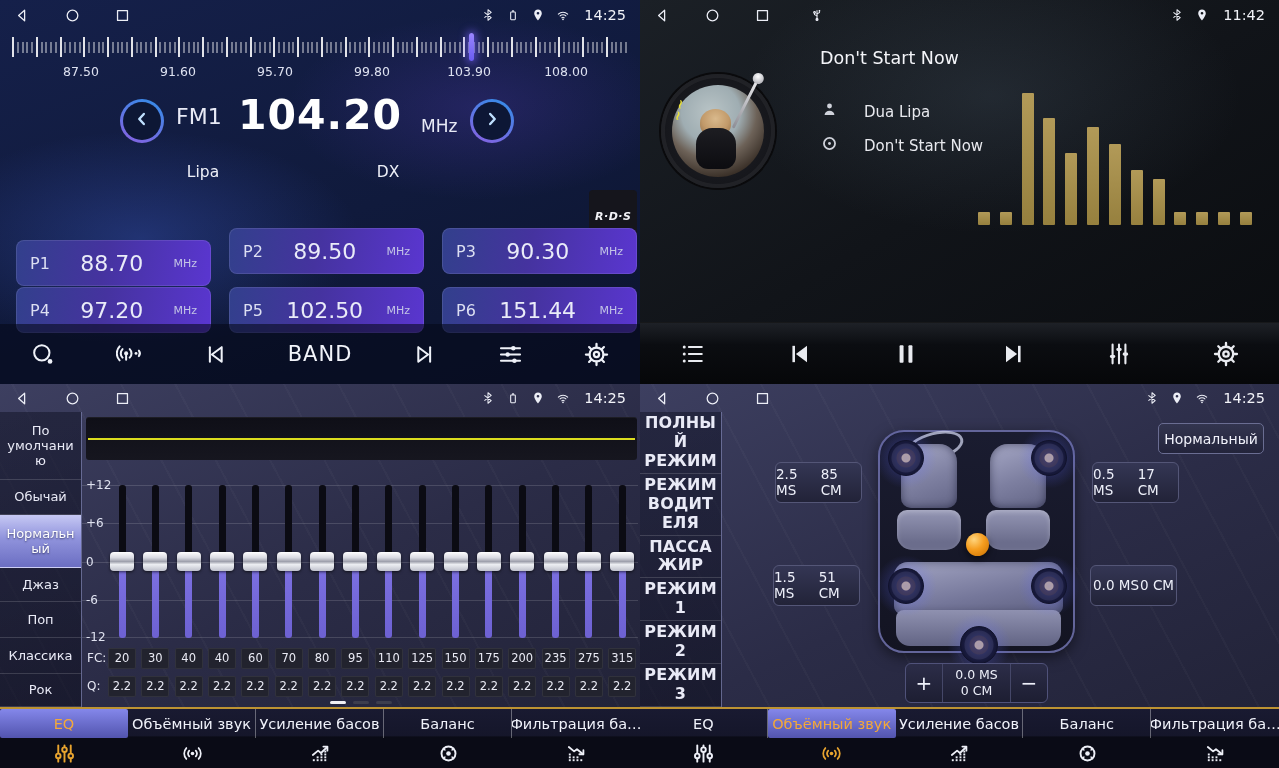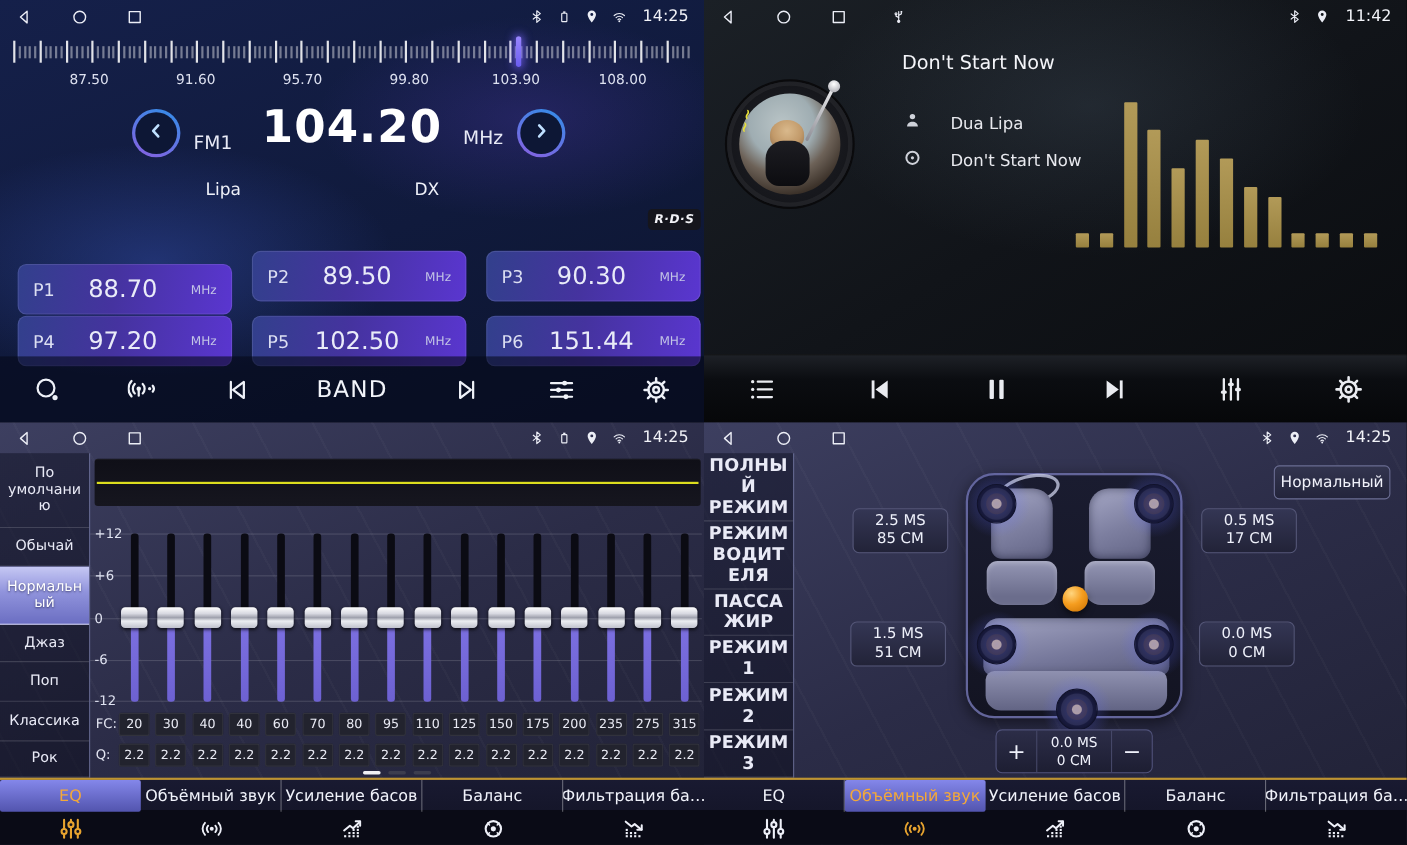--- a/index.html
+++ b/index.html
@@ -33,27 +33,27 @@
   .ruler .tick{position:absolute;width:2px;background:rgba(255,255,255,.42);}
   .ruler .tick.major{background:rgba(255,255,255,.88);}
   .ruler .indicator{position:absolute;top:-3px;width:5px;height:28px;border-radius:3px;
     background:linear-gradient(180deg,#9a86ff,#6a5cf0);box-shadow:0 0 8px 2px rgba(120,100,255,.7);}
   .ruler-labels{position:absolute;left:12px;top:64px;width:616px;height:16px;}
   .ruler-labels span{position:absolute;transform:translateX(-50%);font-size:12.5px;color:#dde1f0;}
   .chev-btn{position:absolute;width:44px;height:44px;border-radius:50%;cursor:pointer;
     background:linear-gradient(205deg,#2f8fe8,#8a5fe0);display:flex;align-items:center;justify-content:center;}
   .chev-btn::before{content:"";position:absolute;inset:3px;border-radius:50%;background:#0d1735;}
   .chev-btn svg{position:relative;width:22px;height:22px;color:#bfe0ff;}
-  .r-band{position:absolute;left:176px;top:120px;font-size:17px;color:#e8eaf6;}
+  .r-band{position:absolute;left:176px;top:104px;font-size:22px;color:#e8eaf6;}
   .r-freq{position:absolute;left:220px;top:91px;width:200px;text-align:center;
     font-size:41px;font-weight:bold;letter-spacing:1px;color:#fff;}
   .r-unit{position:absolute;left:421px;top:116px;font-size:17px;color:#e8eaf6;}
   .r-ps{position:absolute;left:158px;top:163px;width:90px;text-align:center;font-size:15.5px;color:#eef0f8;}
   .r-dx{position:absolute;left:368px;top:163px;width:40px;text-align:center;font-size:15.5px;color:#eef0f8;}
-  .rds{position:absolute;left:589px;top:190px;padding:3px 6px;border-radius:4px;background:#15151c;
+  .rds{position:absolute;left:589px;top:190px;padding:20px 6px;border-radius:4px;background:#15151c;
     font-size:11px;font-weight:bold;font-style:italic;letter-spacing:.5px;color:#f2f2f6;}
   .preset{position:absolute;width:195px;height:46px;border-radius:8px;cursor:pointer;
     background:linear-gradient(100deg,#32408c 0%,#45339f 45%,#5a36d0 100%);
     box-shadow:inset 0 0 0 1px rgba(255,255,255,.10);display:flex;align-items:center;padding:0 14px;box-sizing:border-box;}
   .preset .pid{font-size:16px;color:#dcdff2;}
   .preset .pfreq{flex:1;text-align:center;font-size:22px;color:#e9ebf8;}
   .preset .punit{font-size:11px;color:#c3c5e6;}
   .rtoolbar{position:absolute;left:0;top:324px;width:100%;height:60px;background:rgba(5,8,24,.58);
     display:flex;align-items:center;justify-content:space-around;}
   .rtoolbar .tbtn{display:flex;align-items:center;justify-content:center;color:#eef1f8;cursor:pointer;}
@@ -161,21 +161,21 @@
     background:linear-gradient(180deg,#8f91b0,#626484);}
   .spk{position:absolute;width:34px;height:34px;border-radius:50%;
     background:radial-gradient(circle at 50% 50%,#d8ba78 0 4px,#33261a 5px 9px,#1c1c24 10px 14px,#05050a 15px);
     border:1px solid #000;}
   .spk::before{content:"";position:absolute;inset:-15px;border-radius:50%;
     background:radial-gradient(circle,rgba(95,105,255,.40),rgba(95,105,255,0) 68%);}
   .ball{position:absolute;width:23px;height:23px;border-radius:50%;
     background:radial-gradient(circle at 35% 28%,#ffd57e 0%,#f59d1f 45%,#c96f00 100%);box-shadow:0 3px 7px rgba(0,0,0,.55);}
   .delay{position:absolute;width:87px;height:41px;border-radius:6px;cursor:pointer;
     background:linear-gradient(180deg,#343654,#222338);border:1px solid #545677;box-sizing:border-box;
-    display:flex;flex-direction:column;align-items:center;justify-content:center;gap:1px;}
+    display:flex;flex-direction:row;align-items:center;justify-content:center;gap:1px;}
   .delay span{font-size:13.5px;color:#eef0fa;line-height:1.15;}
   .stepper{position:absolute;left:265px;top:279px;width:143px;height:40px;border-radius:6px;
     background:linear-gradient(180deg,#2c2d48,#1d1e32);border:1px solid #50527a;box-sizing:border-box;
     display:flex;align-items:stretch;}
   .stepper .sbtn{width:36px;display:flex;align-items:center;justify-content:center;
     font-size:20px;color:#eef0fa;cursor:pointer;}
   .stepper .mid{flex:1;display:flex;flex-direction:column;align-items:center;justify-content:center;gap:0;
     border-left:1px solid #454768;border-right:1px solid #454768;}
   .stepper .mid span{font-size:12.5px;color:#eef0fa;line-height:1.25;}
 </style>

